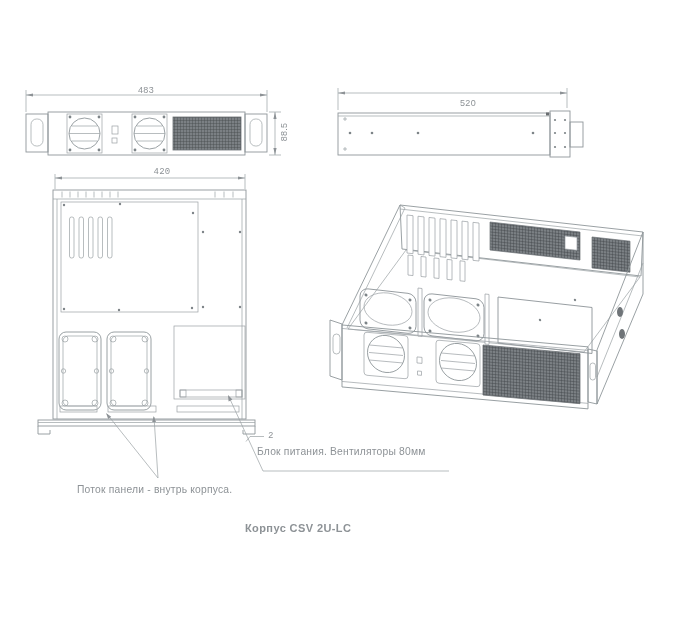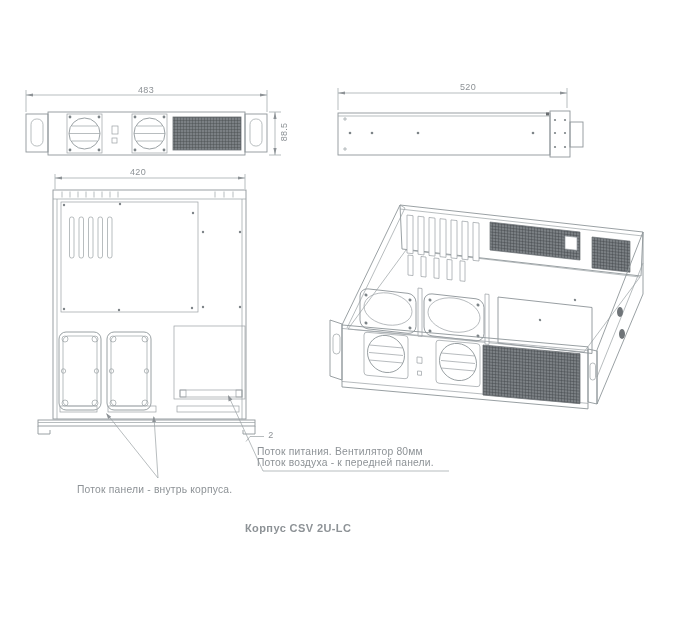--- a/index.html
+++ b/index.html
@@ -313,27 +313,26 @@
     <g>
       <line class="lnt" x1="107" y1="414" x2="158" y2="478"></line>
       <line class="lnt" x1="154" y1="417" x2="158" y2="478"></line>
       <polygon class="arr" points="106,413 111.2,416.7 108.2,419.1"></polygon>
       <polygon class="arr" points="153.7,416 156,421.9 152.2,422.1"></polygon>
     </g>
   </svg>
 
   <div class="dimtext" style="left:96px;top:85px;width:100px;">483</div>
   <div class="dimtext" style="left:272px;top:127px;width:24px;transform:rotate(-90deg);">88.5</div>
-  <div class="dimtext" style="left:418px;top:82px;width:100px;">520</div>
-  <div class="dimtext" style="left:88px;top:167px;width:100px;">420</div>
+  <div class="dimtext" style="left:418px;top:98px;width:100px;">520</div>
+  <div class="dimtext" style="left:112px;top:167px;width:100px;font-family:Liberation Mono, monospace;">420</div>
   <div class="dimtext" style="left:264px;top:430px;width:14px;">2</div>
 
   <div class="note" style="left:257px;top:446px;">
-    <div>Поток питания. Вентилятор 80мм</div>
-    <div>Поток воздуха - к передней панели.</div>
+    <div>Блок питания. Вентиляторы 80мм</div>
   </div>
   <div class="note" style="left:77px;top:484px;">
     <div>Поток панели - внутрь корпуса.</div>
   </div>
 
   <div class="caption" style="left:245px;top:522px;font-weight:bold;">Корпус CSV 2U-LC</div>
 
 </div>
 
 </body></html>

